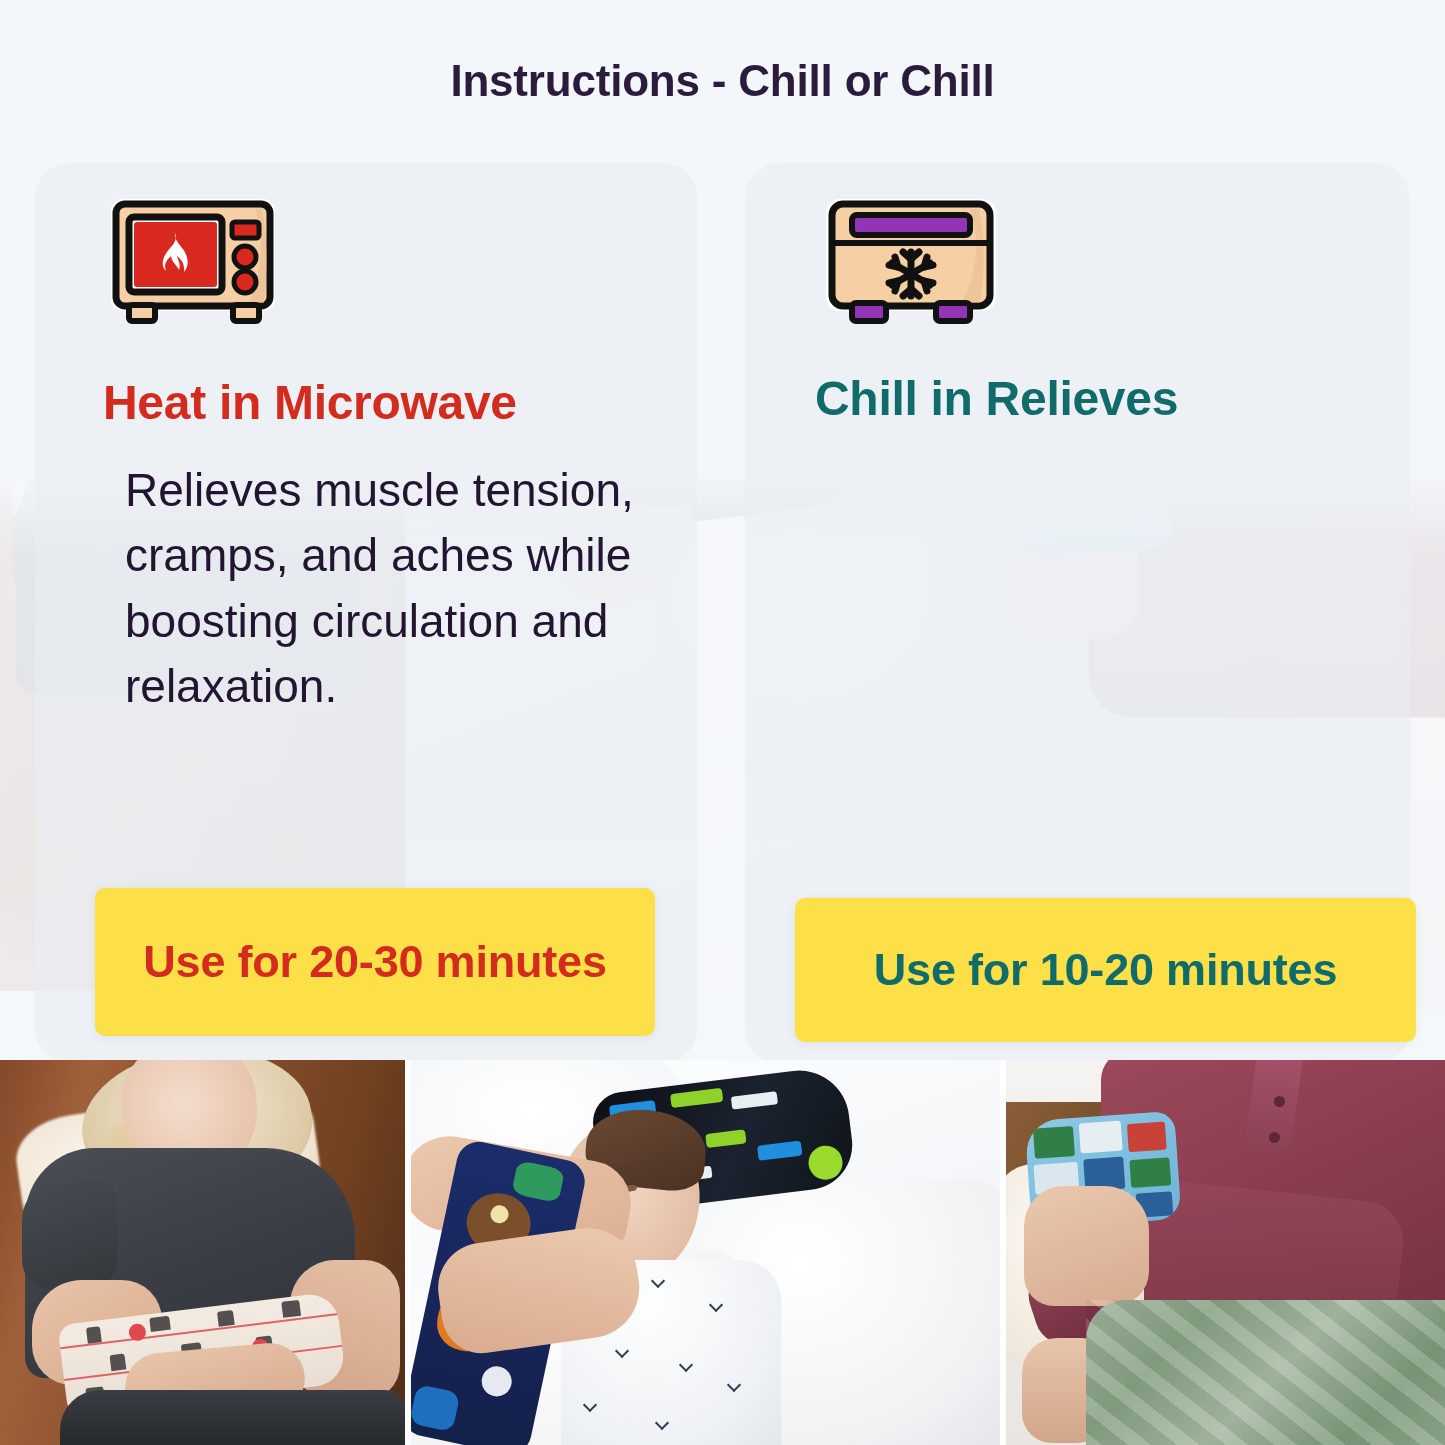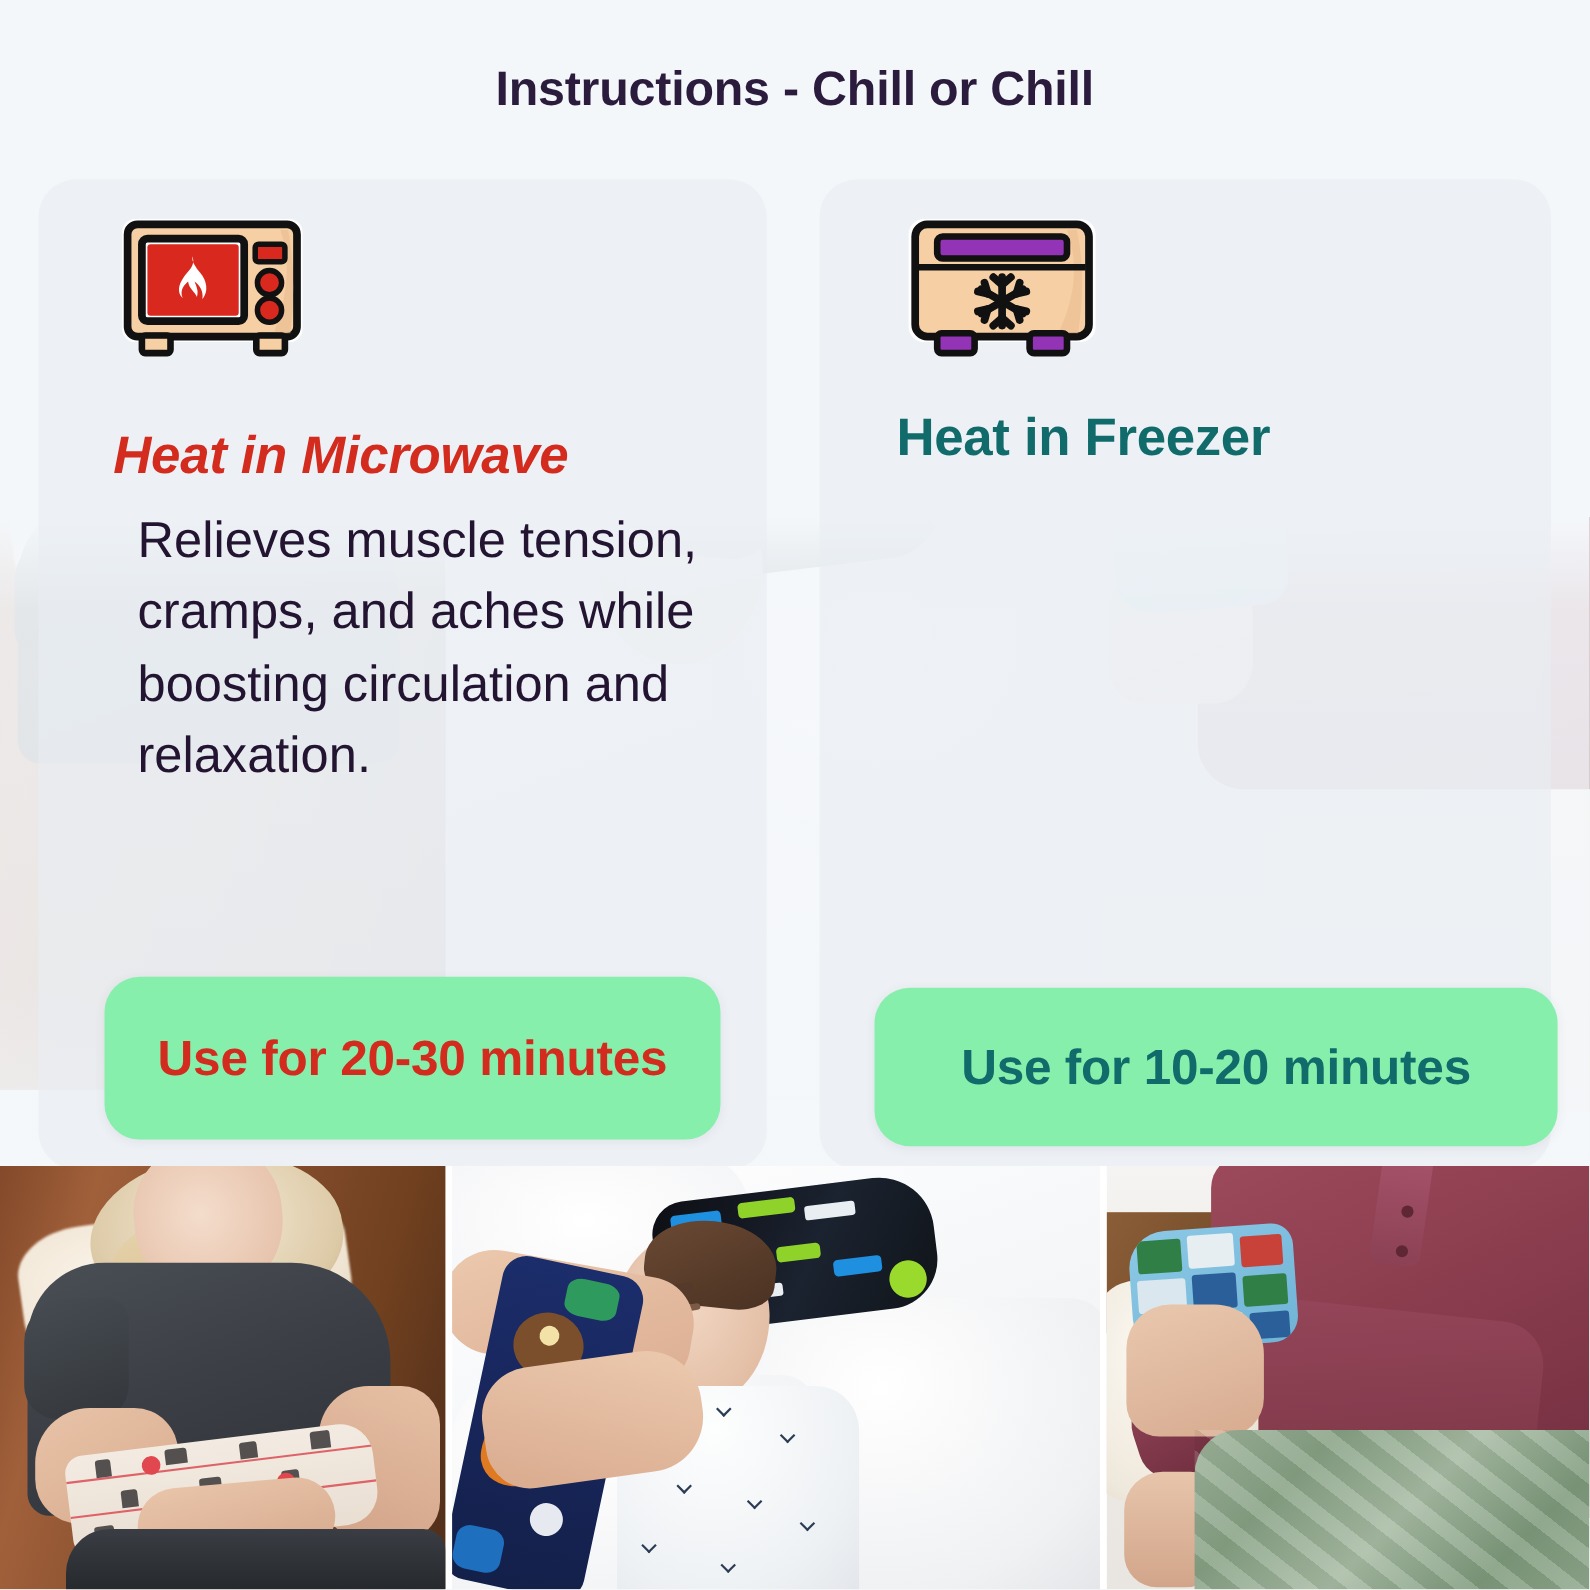--- a/index.html
+++ b/index.html
@@ -32,33 +32,33 @@
   .card-inner{position:absolute;left:0;top:0;width:100%;height:100%;}
 
   .icon-wrap{position:absolute;top:32px;}
   .icon-wrap.left{left:70px;}
   .icon-wrap.right{left:73px;}
 
   .heading{
     position:absolute;font-size:48px;font-weight:bold;letter-spacing:-.3px;
     white-space:nowrap;
   }
-  .heading.left{left:68px;top:224px;font-style:italic;}
+  .heading.left{left:68px;top:212px;}
   .heading.right{left:70px;top:208px;}
 
   .body-txt{
     position:absolute;font-size:46px;line-height:1.42;
     color:#231432;font-weight:400;
   }
   .body-txt.left{left:68px;top:295px;width:600px;margin-left:22px;}
   .body-txt.right{left:70px;top:295px;width:580px;}
 
   
   .pill{
-    position:absolute;background:#86efac;border-radius:32px;
+    position:absolute;background:#fde047;border-radius:10px;
     display:flex;align-items:center;justify-content:center;
     box-shadow:0 2px 10px rgba(60,60,80,.07);
   }
   .pill.left{left:95px;top:888px;width:560px;height:148px;}
   .pill.right{left:795px;top:898px;width:621px;height:144px;}
   .pill span{font-size:45px;font-weight:bold;letter-spacing:-.2px;white-space:nowrap;}
 
   
   .title{
     position:absolute;left:0;top:56px;width:1445px;text-align:center;
@@ -263,21 +263,21 @@
                 <line x1="106" y1="72" x2="109" y2="62"></line>
               <line x1="80" y1="86" x2="71" y2="88"></line>
                 <line x1="80" y1="86" x2="77" y2="96"></line>
             </g>
             <rect x="34" y="108" width="34" height="18" rx="4" fill="#9333b5" stroke="#111111" stroke-width="6"></rect>
             <rect x="118" y="108" width="34" height="18" rx="4" fill="#9333b5" stroke="#111111" stroke-width="6"></rect>
           </g>
         </svg>
       </div>
 
-      <div class="heading right" style="color:#116b6b">Heat in Freezer</div>
+      <div class="heading right" style="color:#116b6b">Chill in Relieves</div>
 
     </div>
   </div>
 
   <div class="pill left">
     <span style="color:#d32b1e">Use for 20-30 minutes</span>
   </div>
   <div class="pill right">
     <span style="color:#116b6b">Use for 10-20 minutes</span>
   </div>

